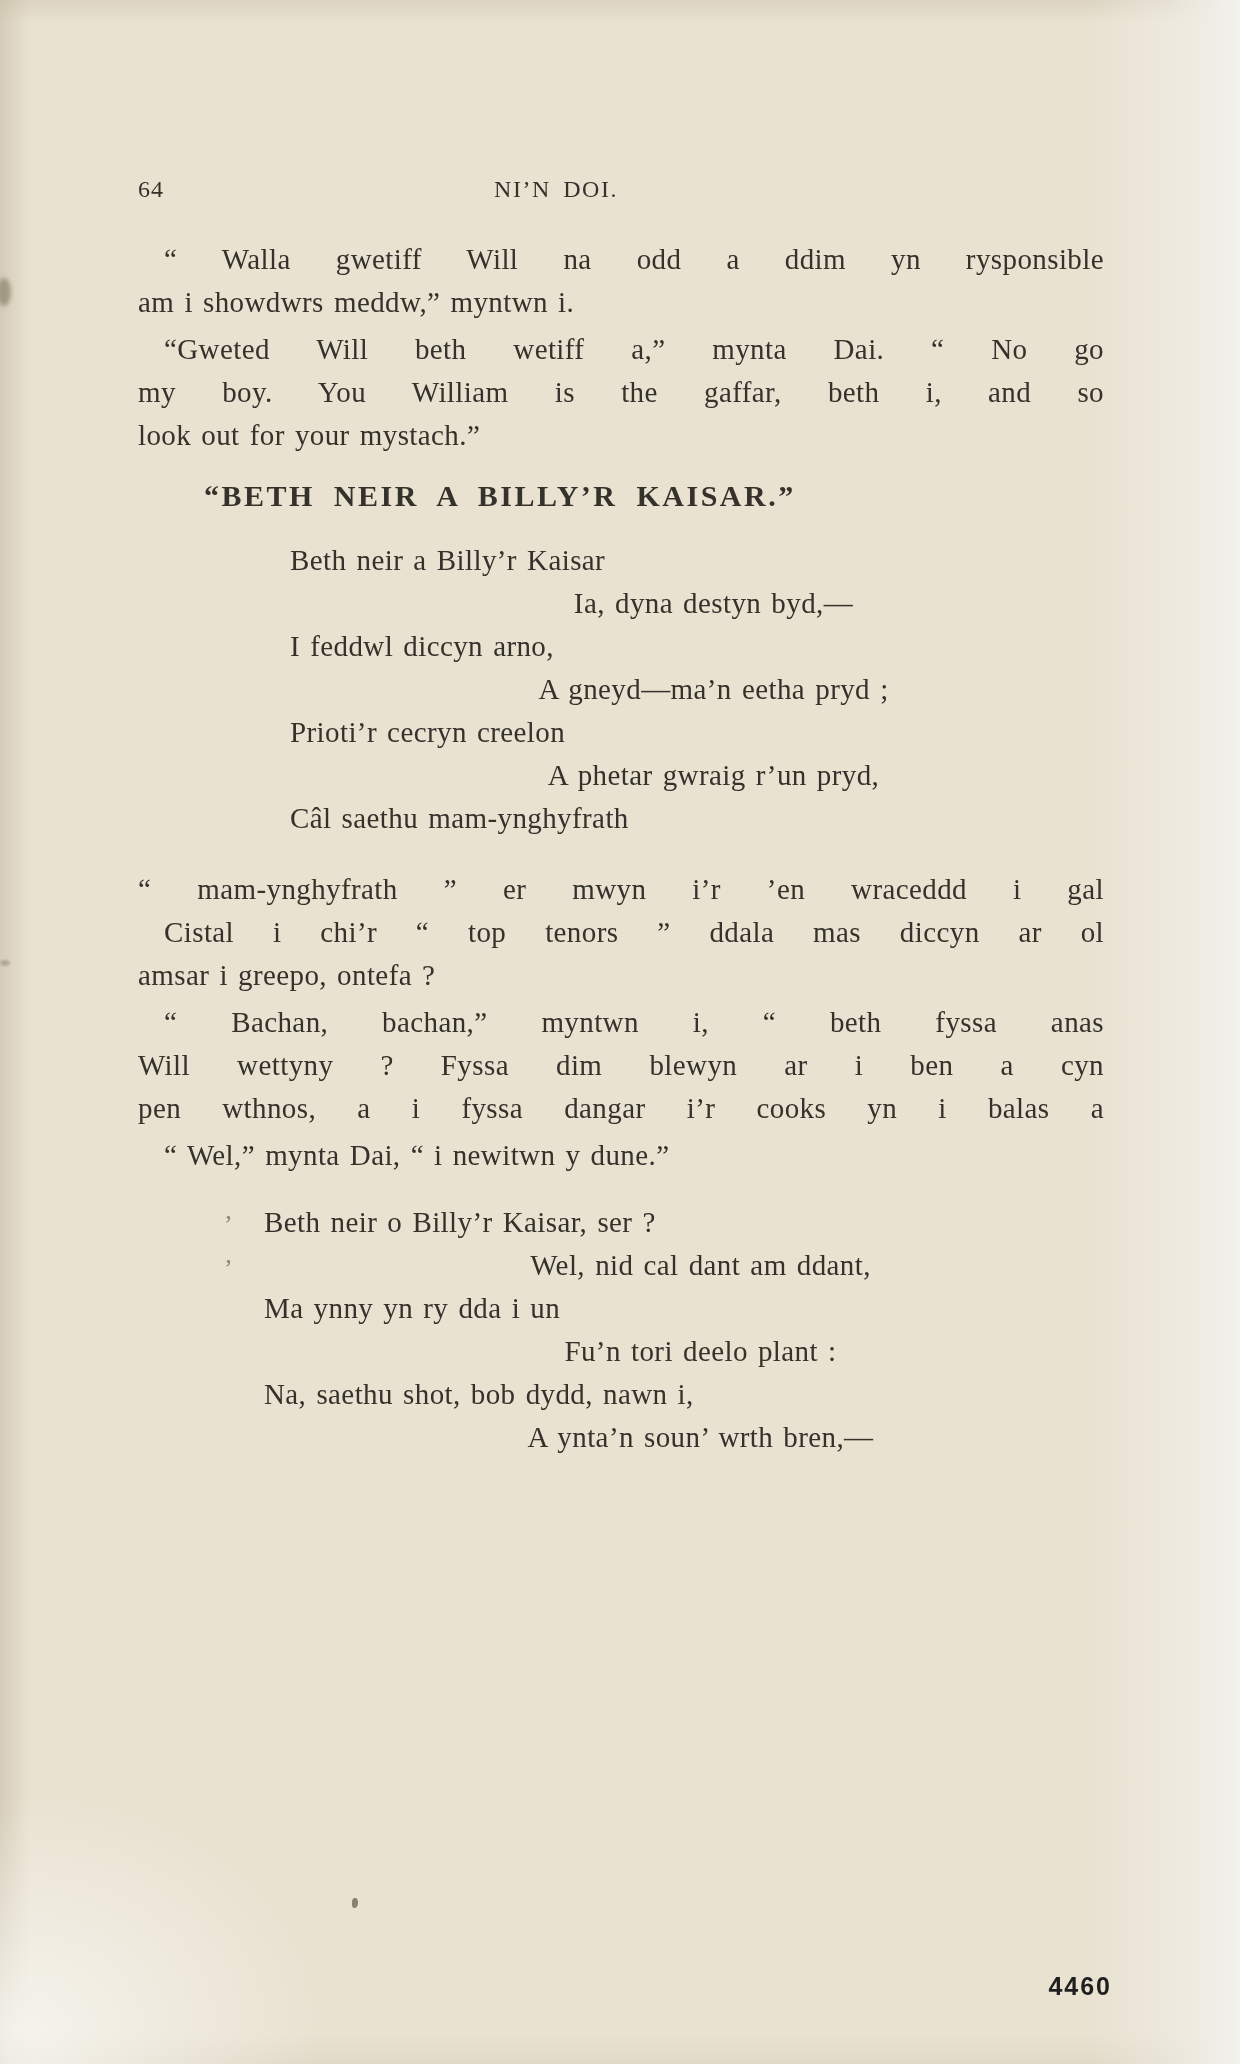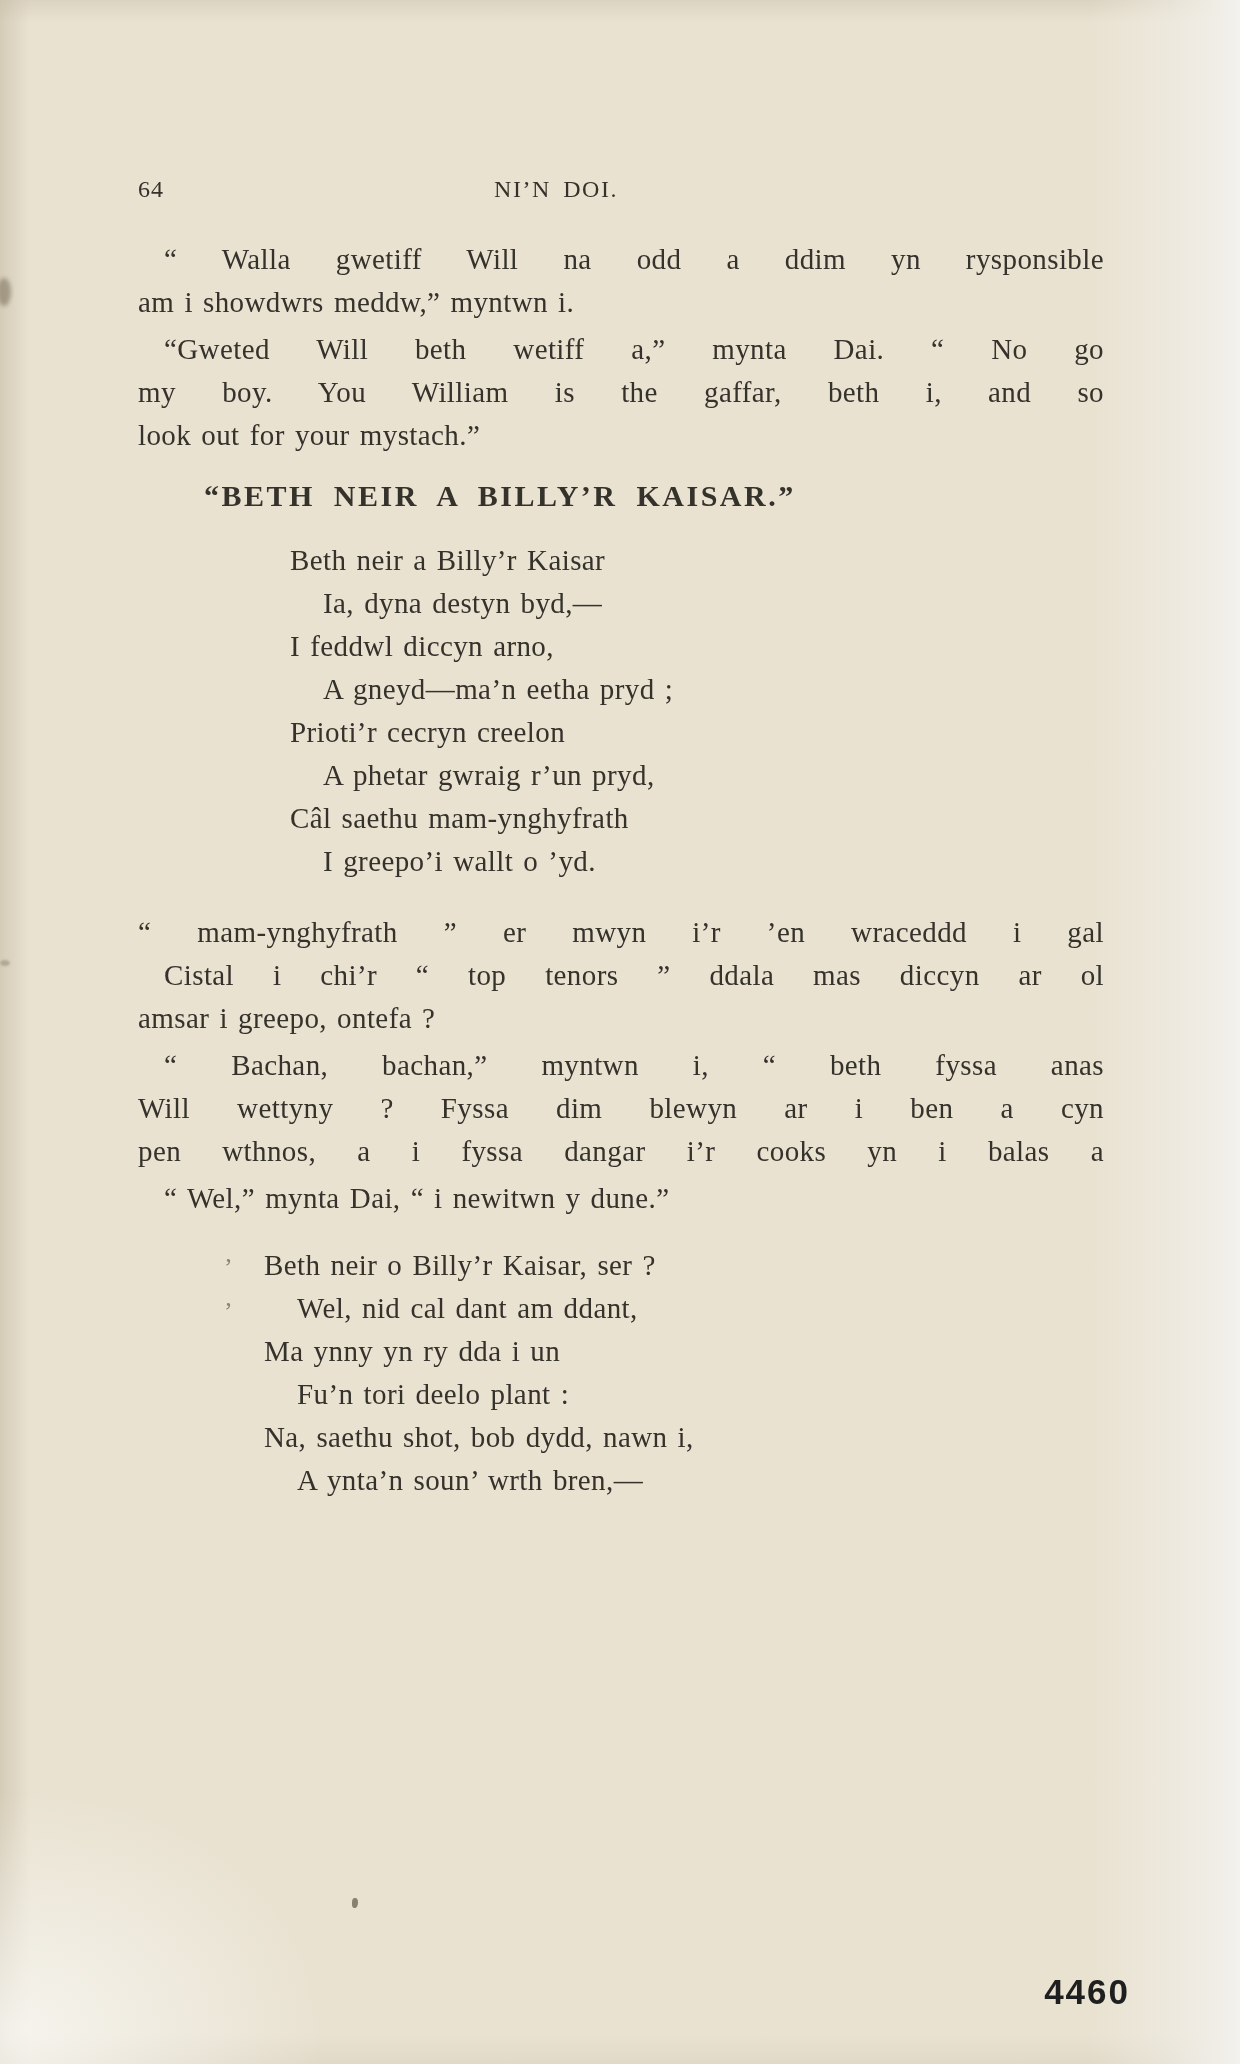--- a/index.html
+++ b/index.html
@@ -64,39 +64,39 @@
     word-spacing: 9px;
   }
 
   .verse {
     margin: 0 0 28px 152px;
     font-size: 29px;
     line-height: 43px;
     letter-spacing: 0.4px;
     word-spacing: 2.5px;
   }
-  .verse .ind { margin-left: 33px; }
+  .verse .ind { margin-left: 33px; text-align: center; }
   .verse2 { position: relative; margin: 24px 0 0 126px; }
 
   .stray {
     position: absolute;
     left: -40px;
     font-size: 26px;
     color: rgba(62, 56, 44, 0.55);
   }
   .stray.s1 { top: 2px; }
   .stray.s2 { top: 46px; }
 
   .stamp {
     position: absolute;
-    right: 110px;
+    right: 128px;
     top: 1972px;
     font-family: "Liberation Sans", "DejaVu Sans", sans-serif;
     font-weight: bold;
-    font-size: 35px;
+    font-size: 25px;
     letter-spacing: 2px;
     color: #1f1f1f;
   }
 
   .blemish { position: absolute; pointer-events: none; }
   .blem-left-smudge {
     left: -3px; top: 278px; width: 14px; height: 28px;
     background: rgba(118, 108, 88, 0.55);
     border-radius: 50%;
     filter: blur(2px);
@@ -141,21 +141,20 @@
     <div class="song-title">“BETH NEIR A BILLY’R KAISAR.”</div>
 
     <div class="verse">
       <div class="vl">Beth neir a Billy’r Kaisar</div>
       <div class="vl ind">Ia, dyna destyn byd,—</div>
       <div class="vl">I feddwl diccyn arno,</div>
       <div class="vl ind">A gneyd—ma’n eetha pryd ;</div>
       <div class="vl">Prioti’r cecryn creelon</div>
       <div class="vl ind">A phetar gwraig r’un pryd,</div>
       <div class="vl">Câl saethu mam-ynghyfrath</div>
-      <div class="vl ind">I greepo’i wallt o ’yd.</div>
     </div>
 
     <div class="para">
       <div class="line jline">“ mam-ynghyfrath ” er mwyn i’r ’en wraceddd i gal</div>
       <div class="line jline first">Cistal i chi’r “ top tenors ” ddala mas diccyn ar ol</div>
       <div class="line lline">amsar i greepo, ontefa ?</div>
     </div>
 
     <div class="para">
       <div class="line jline first">“ Bachan, bachan,” myntwn i, “ beth fyssa anas</div>

